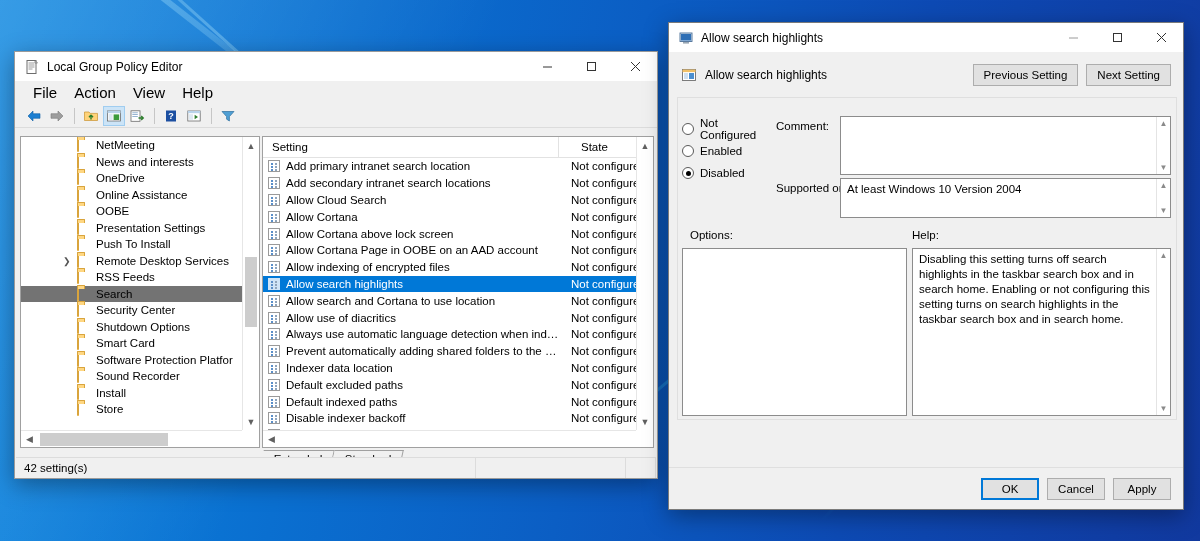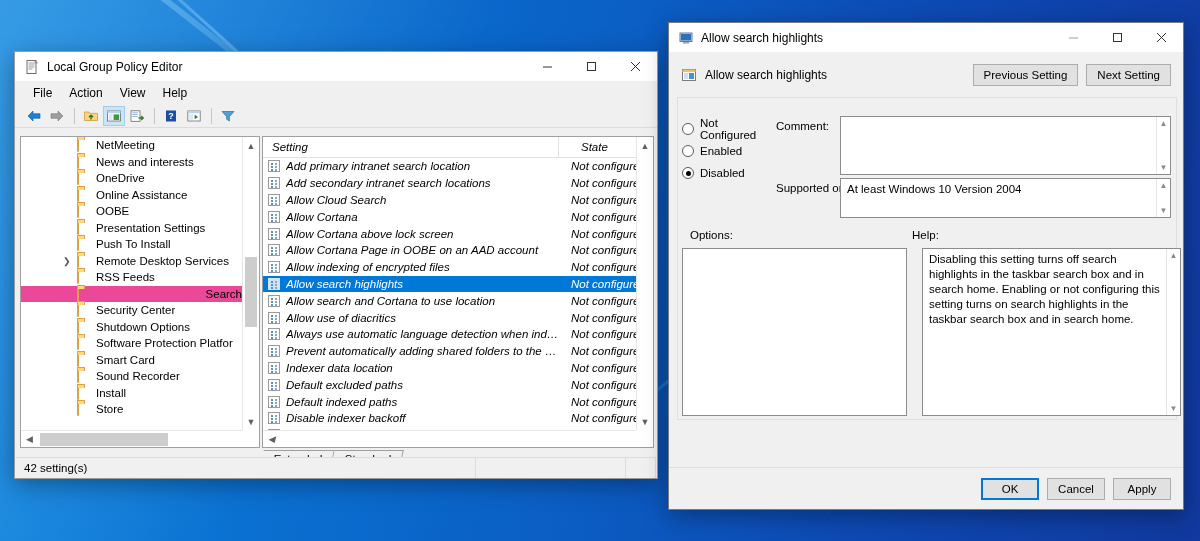--- a/index.html
+++ b/index.html
@@ -68,21 +68,21 @@
   
   #gpe { left: 14px; top: 51px; width: 644px; height: 428px; background: #f0f0f0; }
   #gpe .titlebar { background: #fff; }
 
   .menubar {
     height: 22px;
     display: flex;
     align-items: center;
     padding-left: 10px;
     background: #f0f0f0;
-    font-size: 12px;
+    font-size: 15px;
   }
   .menubar .mi { padding: 2px 9px 3px 8px; color: #000; }
 
   .toolbar {
     height: 24px;
     display: flex;
     align-items: center;
     padding-left: 8px;
     background: #f0f0f0;
     border-bottom: 1px solid #dcdcdc;
@@ -101,37 +101,37 @@
     width: 634px; height: 312px;
     display: flex;
   }
   .pane {
     background: #fff;
     border: 1px solid #a0a0a0;
     position: relative;
     overflow: hidden;
   }
   #tree-pane { width: 240px; height: 312px; }
-  #list-pane { width: 392px; height: 312px; margin-left: 2px; font-style: italic; }
+  #list-pane { width: 392px; height: 312px; margin-left: 2px; }
 
   .tree-scroll {
     position: absolute;
     left: 0; top: 0; right: 17px; bottom: 17px;
     overflow: hidden;
   }
   .tnode {
     display: flex;
     align-items: center;
     height: 16.5px;
     font-size: 11.5px;
     color: #000;
     white-space: nowrap;
     padding-left: 56px;
   }
-  .tnode.sel { background: #ec4899; justify-content: space-between; }
+  .tnode.sel { background: #737373; }
   .tnode .chev {
     position: absolute;
     left: 60px;
     width: 10px;
     color: #555;
     font-size: 9px;
   }
   .tnode .tfolder {
     width: 14px; height: 12px;
     margin-right: 5px;
@@ -548,25 +548,25 @@
             <div class="tnode" style="position: relative;">
               <span class="tfolder"><span class="folder-ico"></span></span>
               <span class="tlabel">Security Center</span>
             </div>
             <div class="tnode" style="position: relative;">
               <span class="tfolder"><span class="folder-ico"></span></span>
               <span class="tlabel">Shutdown Options</span>
             </div>
             <div class="tnode" style="position: relative;">
               <span class="tfolder"><span class="folder-ico"></span></span>
+              <span class="tlabel">Smart Card</span>
+            </div>
+            <div class="tnode" style="position: relative;">
+              <span class="tfolder"><span class="folder-ico"></span></span>
               <span class="tlabel">Software Protection Platfor</span>
-            </div>
-            <div class="tnode" style="position: relative;">
-              <span class="tfolder"><span class="folder-ico"></span></span>
-              <span class="tlabel">Smart Card</span>
             </div>
             <div class="tnode" style="position: relative;">
               <span class="tfolder"><span class="folder-ico"></span></span>
               <span class="tlabel">Sound Recorder</span>
             </div>
             <div class="tnode" style="position: relative;">
               <span class="tfolder"><span class="folder-ico"></span></span>
               <span class="tlabel">Install</span>
             </div>
             <div class="tnode" style="position: relative;">
@@ -787,21 +787,21 @@
         </div>
       </div>
 
       <div class="fld-label" style="left:12px; top:131px;">Options:</div>
       <div class="fld-label" style="left:234px; top:131px;">Help:</div>
 
       <div class="textbox" style="left:4px; top:150px; width:225px; height:168px;">
         <div class="tb-inner"></div>
       </div>
 
-      <div class="textbox" style="left:244px; top:150px; width:259px; height:168px;">
+      <div class="textbox" style="left:234px; top:150px; width:259px; height:168px;">
         <div class="tb-inner" style="padding-right:18px;">Disabling this setting turns off search highlights in the taskbar search box and in search home. Enabling or not configuring this setting turns on search highlights in the taskbar search box and in search home.</div>
         <div class="tb-vsb">
           <div class="a t">▲</div>
           <div class="a b">▼</div>
         </div>
       </div>
     </div>
 
     <div class="dlg-footer">
       <span class="btn default">OK</span>

